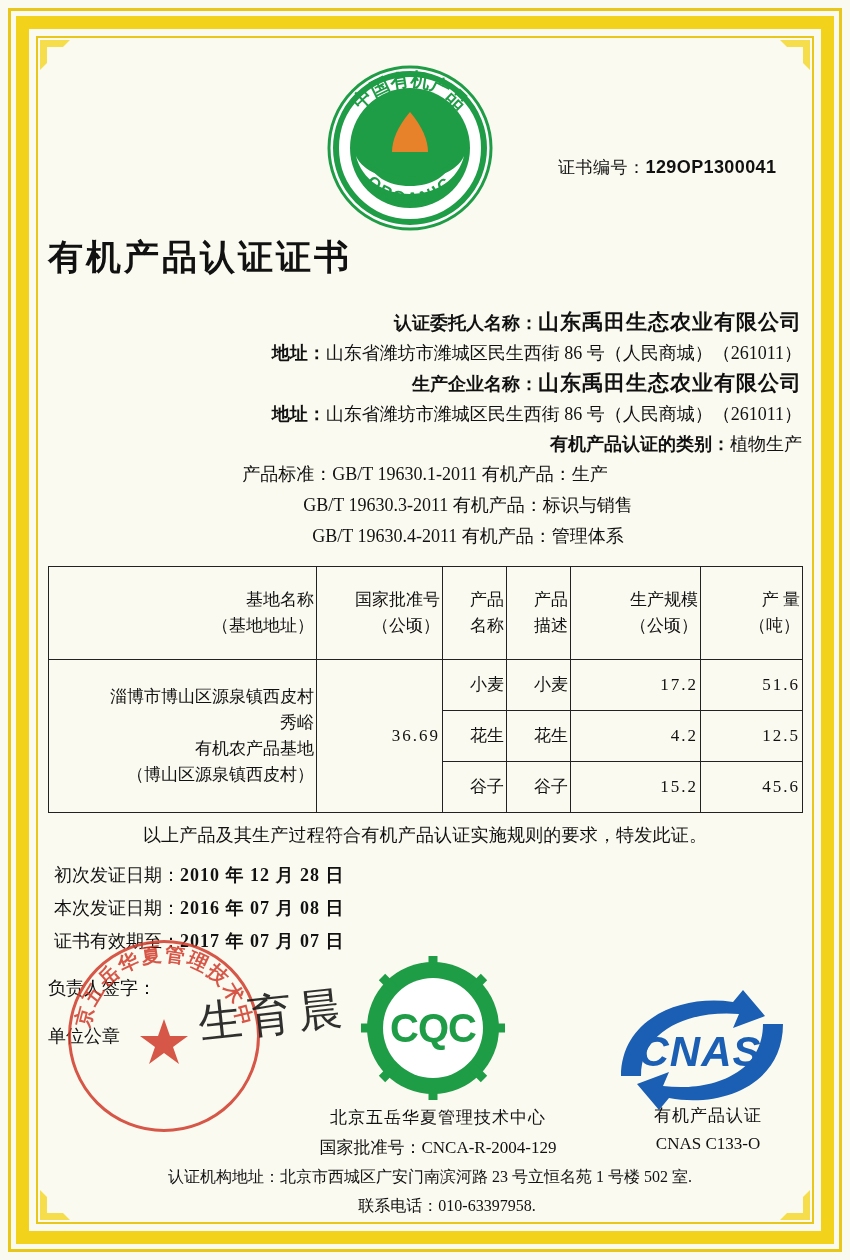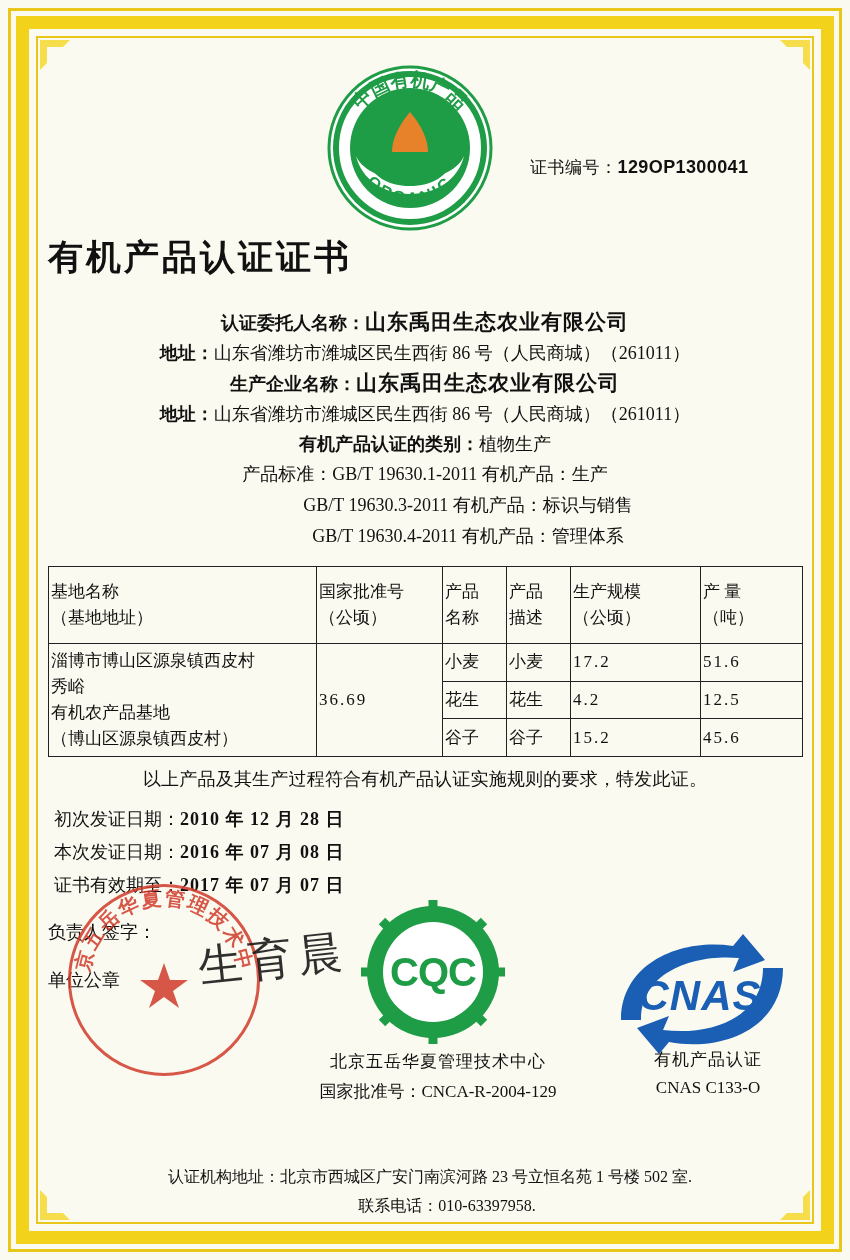--- a/index.html
+++ b/index.html
@@ -99,40 +99,40 @@
     height: 168px;
   }
   .cert-number {
     position: absolute;
     left: 482px;
     top: 110px;
     font-size: 17px;
     letter-spacing: 0.5px;
     white-space: nowrap;
   }
-  .cert-number .label { font-family: Liberation Sans, sans-serif; }
+  .cert-number .label { font-family: Liberation Sans, sans-serif; margin-left: 28px; }
   .cert-number .value {
     font-weight: bold;
     font-family: "Liberation Sans", sans-serif;
     font-size: 18px;
     letter-spacing: 0.4px;
   }
 
   
   .title {
     font-size: 35px;
     font-weight: bold;
     letter-spacing: 3px;
     margin-top: -4px;
     margin-bottom: 26px;
   }
 
   
   .info-line {
-    text-align: center;
+    text-align: right;
     font-size: 18px;
     line-height: 30px;
     white-space: nowrap;
   }
   .info-line .lbl { font-weight: bold; }
   .info-line .val-big {
     font-size: 21px;
     font-weight: bold;
     letter-spacing: 1px;
   }
@@ -147,25 +147,25 @@
 
   
   table.base-table {
     margin-top: 14px;
     border-collapse: collapse;
     width: 754px;
     table-layout: fixed;
   }
   table.base-table td, table.base-table th {
     border: 1px solid #222;
-    text-align: left;
+    text-align: right;
     vertical-align: middle;
     font-size: 17px;
     font-weight: normal;
-    padding: 4px 2px;
+    padding: 12px 2px;
     line-height: 26px;
   }
   table.base-table th { height: 68px; }
   .thead-2 { font-size: 17px; display: block; }
   td.site-cell { font-size: 17px; line-height: 28px; }
   .num-cell { font-family: "Liberation Serif", serif; letter-spacing: 2px; }
 
   
   .statement {
     margin-top: 10px;

